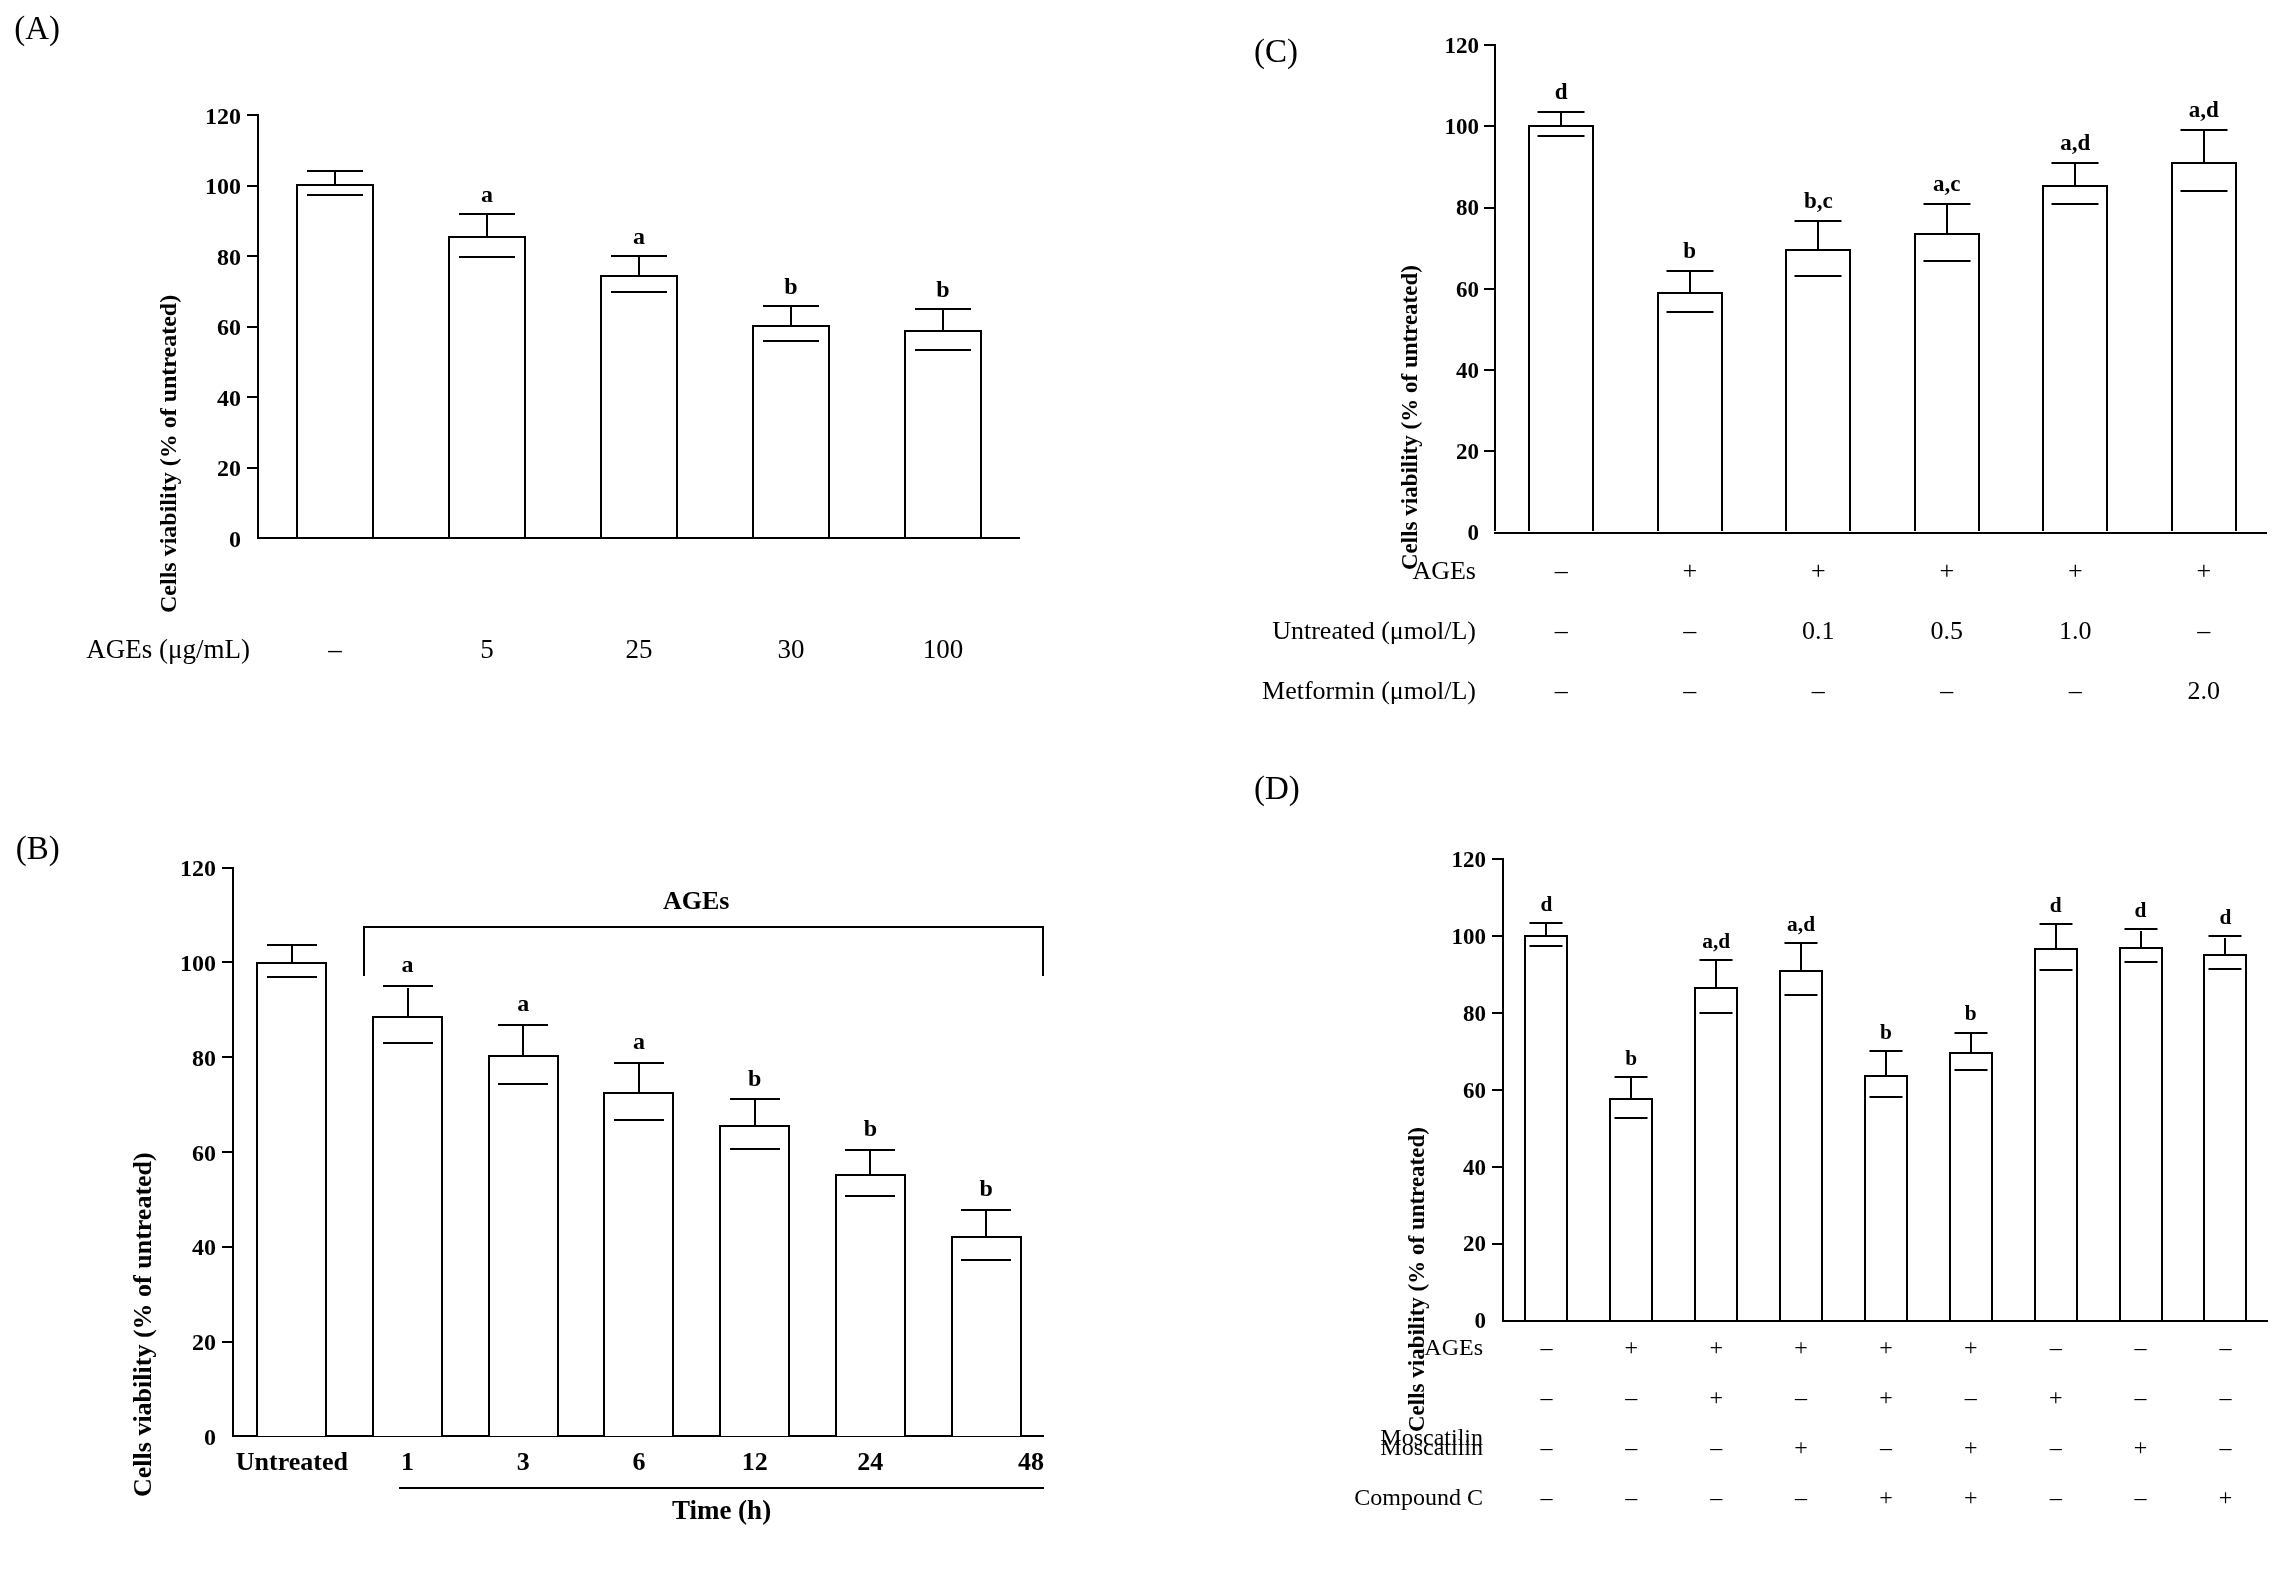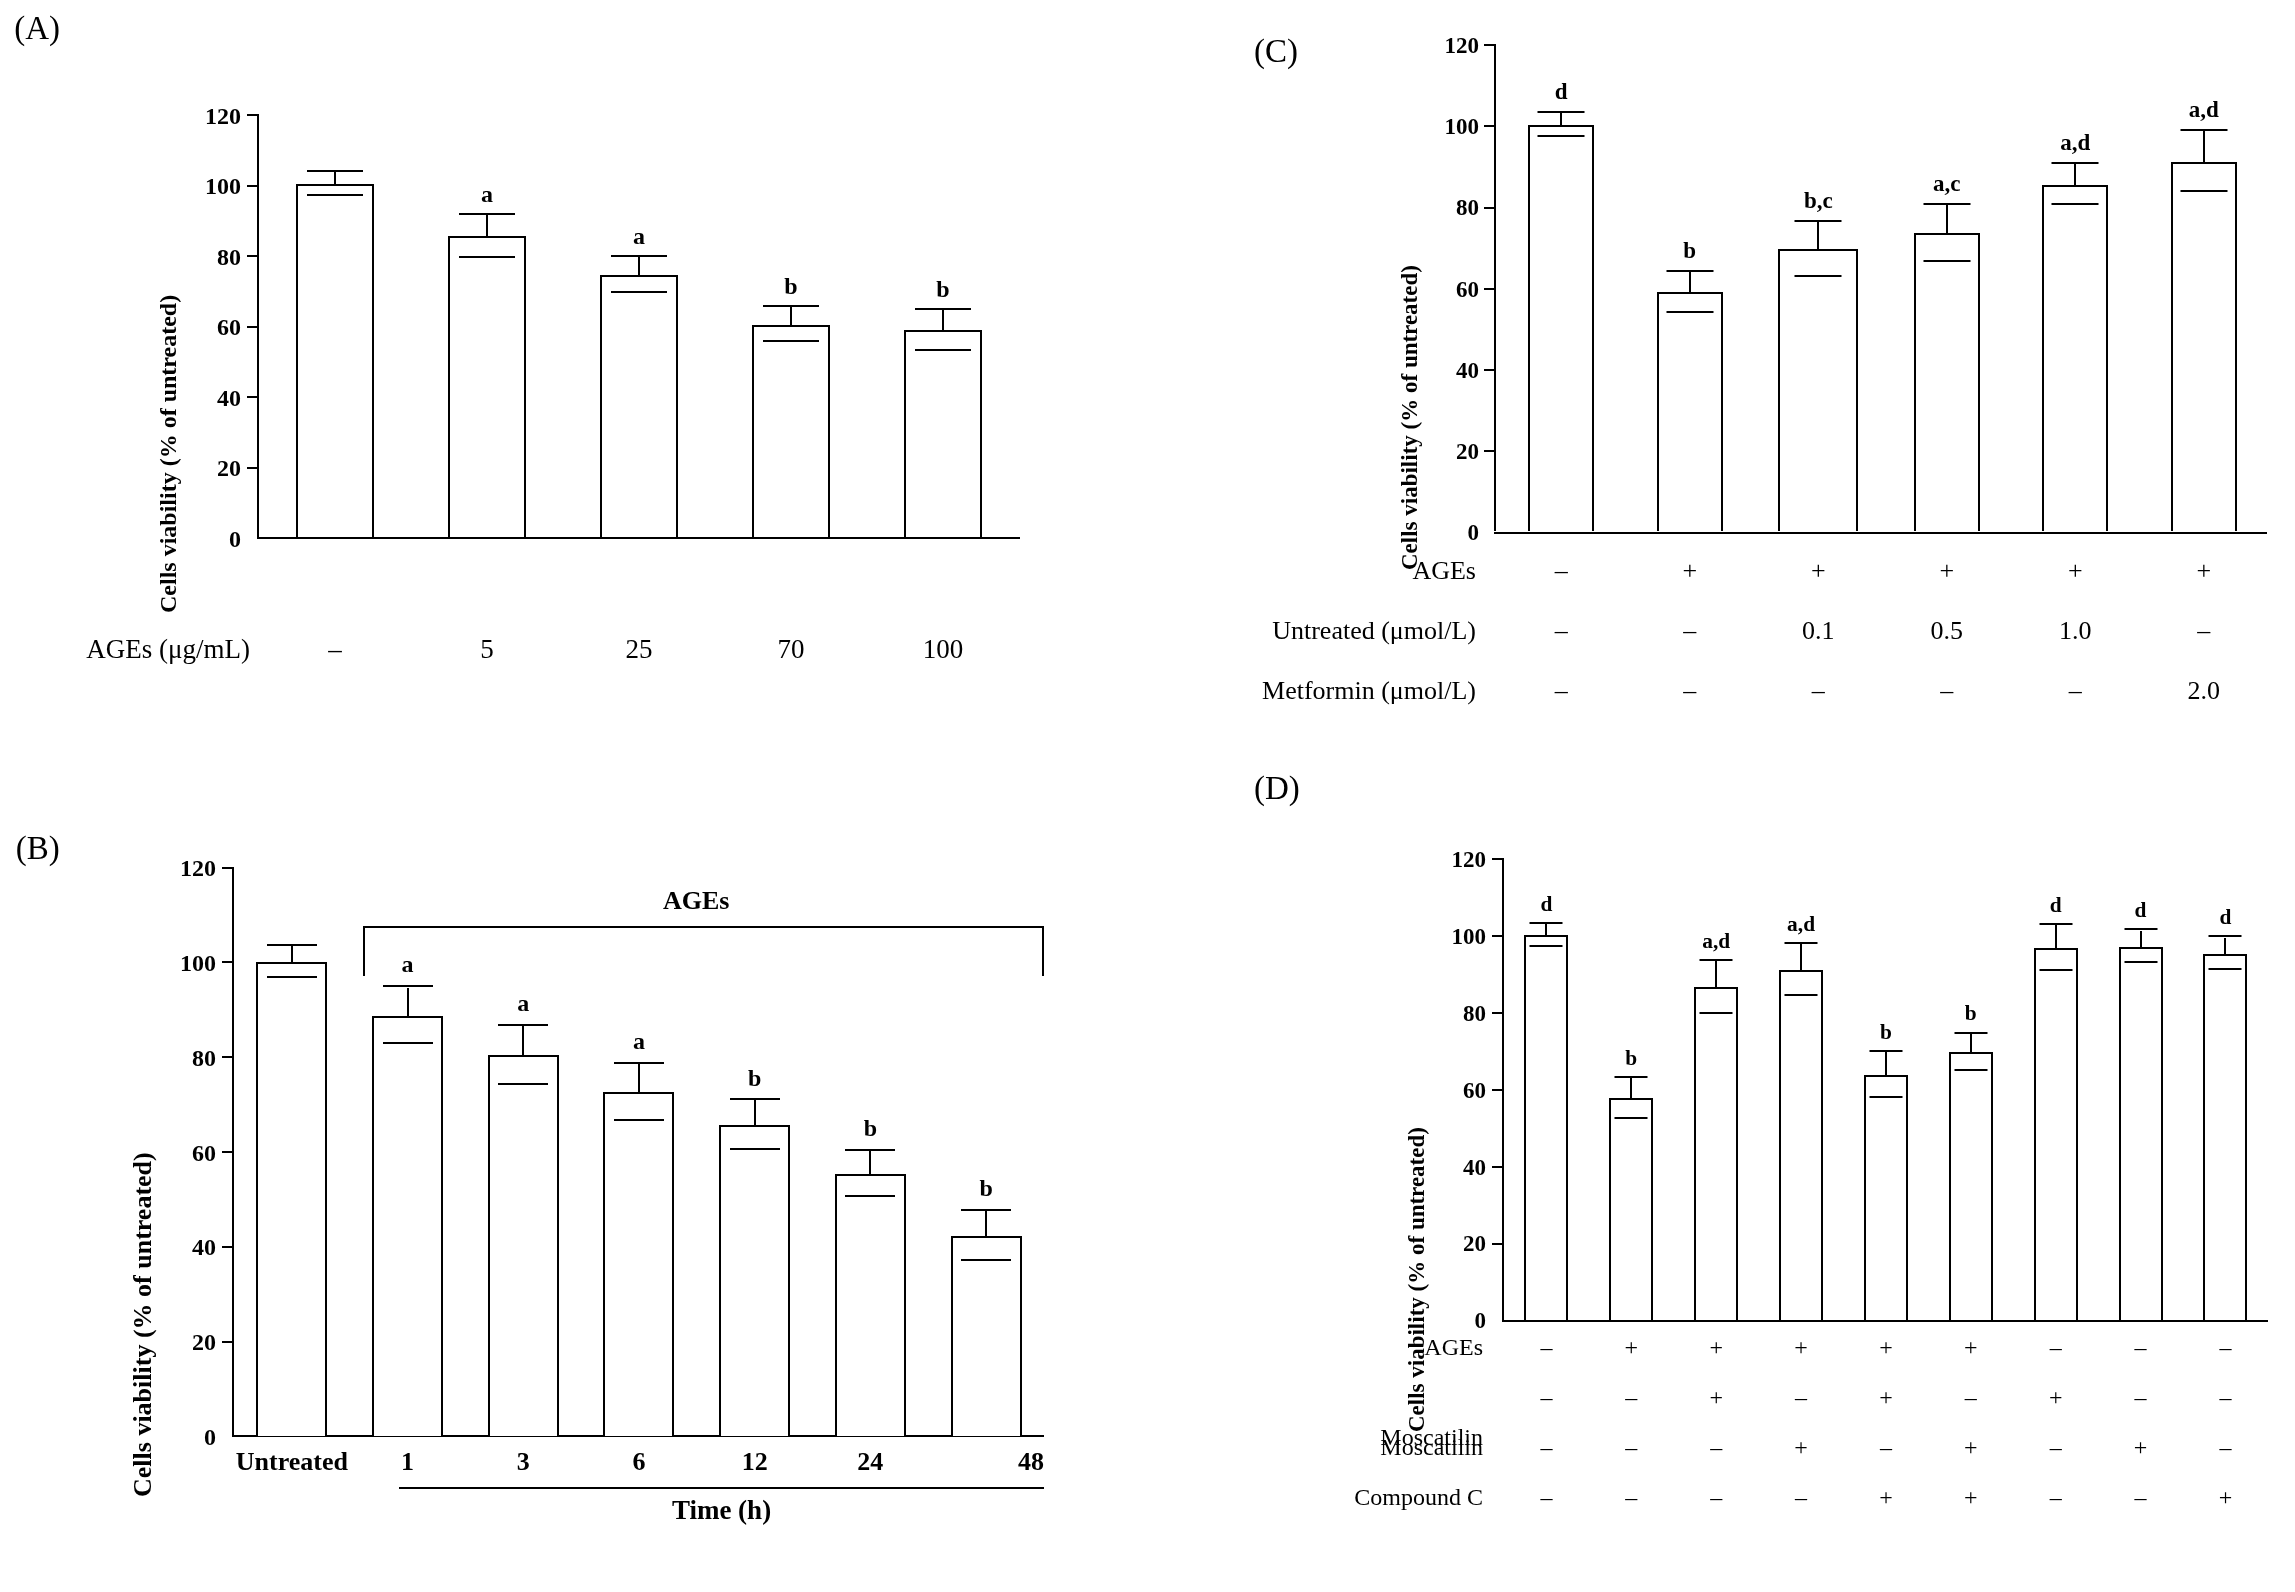--- a/index.html
+++ b/index.html
@@ -94,21 +94,21 @@
         <div class="sig" style="bottom:234px;font-size:24px;">b</div>
       </div>
     </div>
   </div>
 
   <div class="rowlabel" style="left:43px;top:634px;width:207px;font-size:27px;">AGEs (μg/mL)</div>
   <div class="xcat" style="left:259px;top:634px;width:760px;font-size:27px;">
     <div style="width:20%;">–</div>
     <div style="width:20%;">5</div>
     <div style="width:20%;">25</div>
-    <div style="width:20%;">70</div>
+    <div style="width:20%;">30</div>
     <div style="width:20%;">100</div>
   </div>
 </div>
 
 <div class="panel">
   <div class="panel-letter" style="position:absolute;left:15.7px;top:830px;">(B)</div>
 
   <div class="ylabel" style="left:128px;top:998px;height:499px;font-size:26px;">Cells viability (% of untreated)</div>
 
   <div class="ticklabel" style="left:153px;top:855px;width:63px;font-size:24px;">120</div>
@@ -239,21 +239,21 @@
     </div>
     <div class="barwrap" style="width:16.6667%;">
       <div class="bar" style="width:66px;height:239px;">
         <div class="err" style="bottom:239px;height:20.7px;"></div>
         <div class="errcap" style="bottom:259px;width:47px;"></div>
         <div class="errcap" style="bottom:218px;width:47px;"></div>
         <div class="sig" style="bottom:267px;font-size:23px;">b</div>
       </div>
     </div>
     <div class="barwrap" style="width:16.6667%;">
-      <div class="bar" style="width:80px;height:282px;">
+      <div class="bar" style="width:66px;height:282px;">
         <div class="err" style="bottom:282px;height:28px;"></div>
         <div class="errcap" style="bottom:309px;width:47px;"></div>
         <div class="errcap" style="bottom:254px;width:47px;"></div>
         <div class="sig" style="bottom:317px;font-size:23px;">b,c</div>
       </div>
     </div>
     <div class="barwrap" style="width:16.6667%;">
       <div class="bar" style="width:66px;height:298px;">
         <div class="err" style="bottom:298px;height:28.5px;"></div>
         <div class="errcap" style="bottom:326px;width:47px;"></div>

